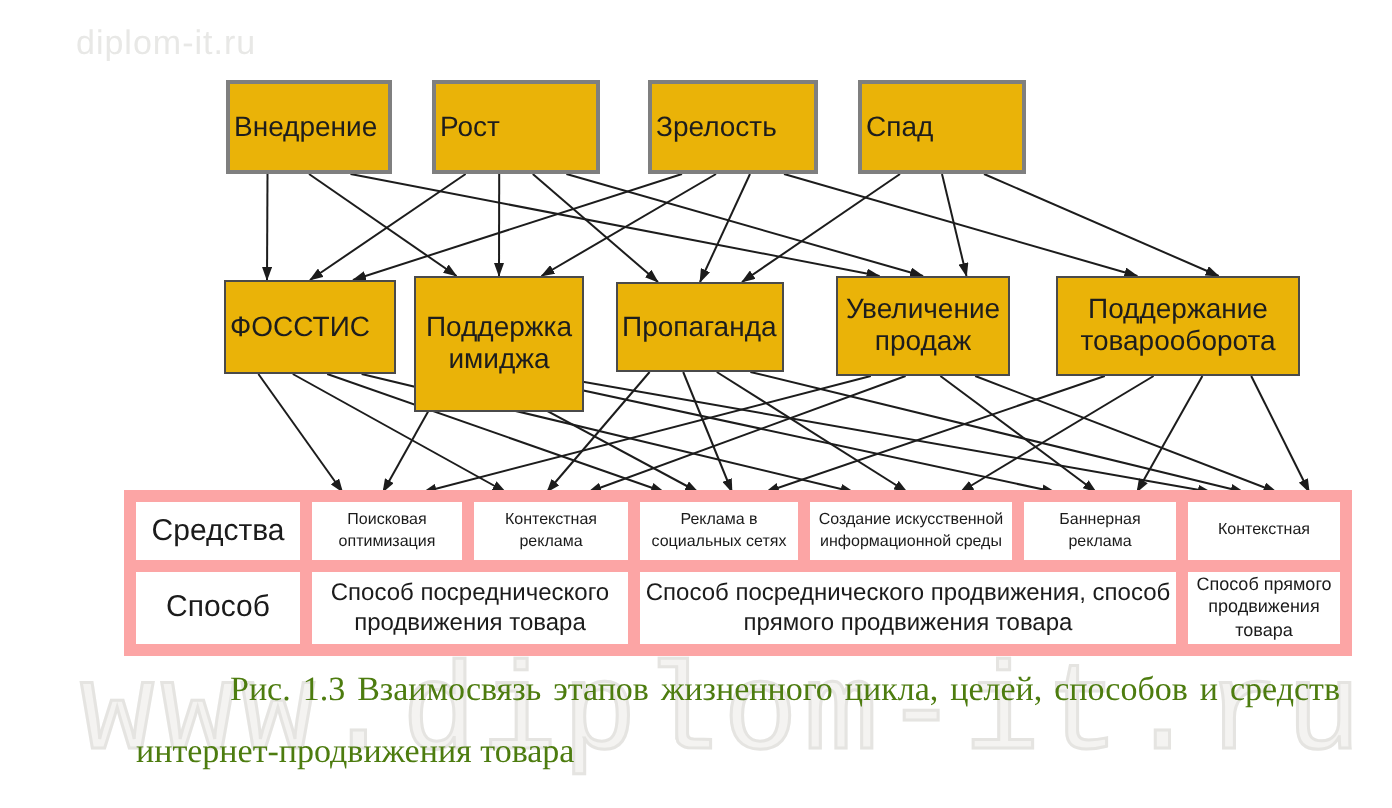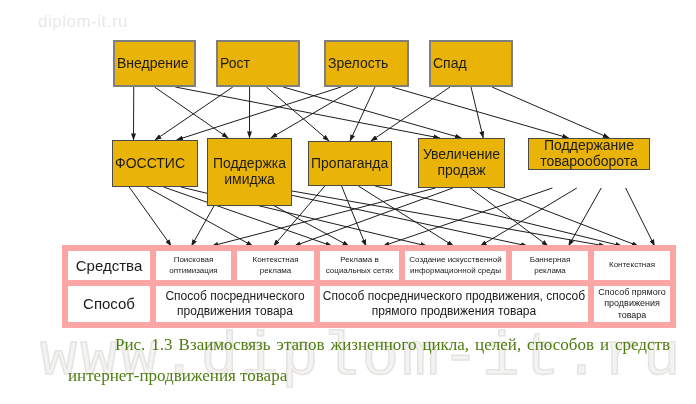--- a/index.html
+++ b/index.html
@@ -28,21 +28,21 @@
   .stage{border:2px solid #7f7f7f;}
   .goal{border:1px solid #4a4a4a;}
   #b-vnedrenie{left:85px;top:40px;width:83px;height:47px;}
   #b-rost{left:188px;top:40px;width:84px;height:47px;}
   #b-zrelost{left:296px;top:40px;width:85px;height:47px;}
   #b-spad{left:401px;top:40px;width:84px;height:47px;}
   #b-fosstis{left:84px;top:140px;width:86px;height:47px;}
   #b-imidzh{left:179px;top:138px;width:85px;height:68px;}
   #b-propaganda{left:280px;top:141px;width:84px;height:45px;}
   #b-prodazhi{left:390px;top:138px;width:87px;height:50px;}
-  #b-tovarooborot{left:500px;top:138px;width:122px;height:32px;}
+  #b-tovarooborot{left:500px;top:138px;width:122px;height:50px;}
   
   #ptable{
     position:absolute;left:34px;top:245px;width:608px;z-index:3;
     border-collapse:collapse;table-layout:fixed;background:#fff;
     border:2px solid #414141;
   }
   #ptable td{border:6px solid #fca5a5;text-align:center;vertical-align:middle;
     padding:1px 2px;color:#1b1b1b;overflow:hidden;}
   #ptable tr.r1{height:35px;}
   #ptable tr.r2{height:37px;}

